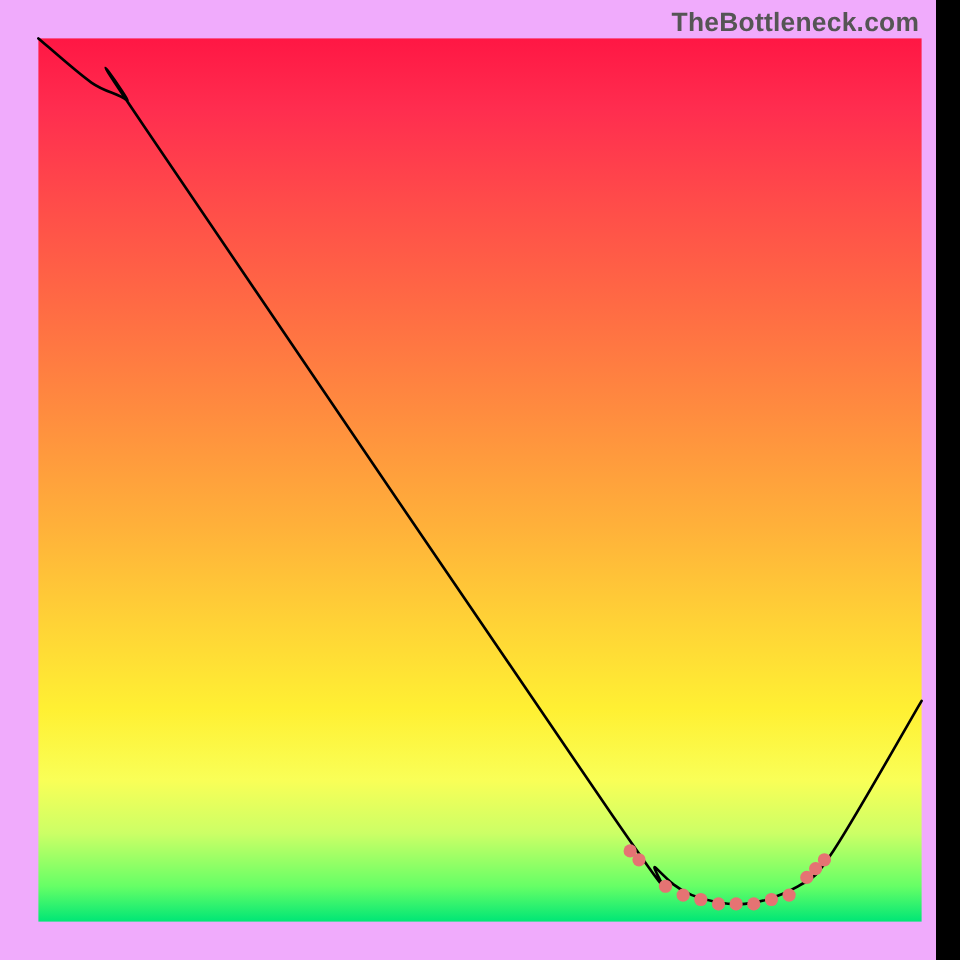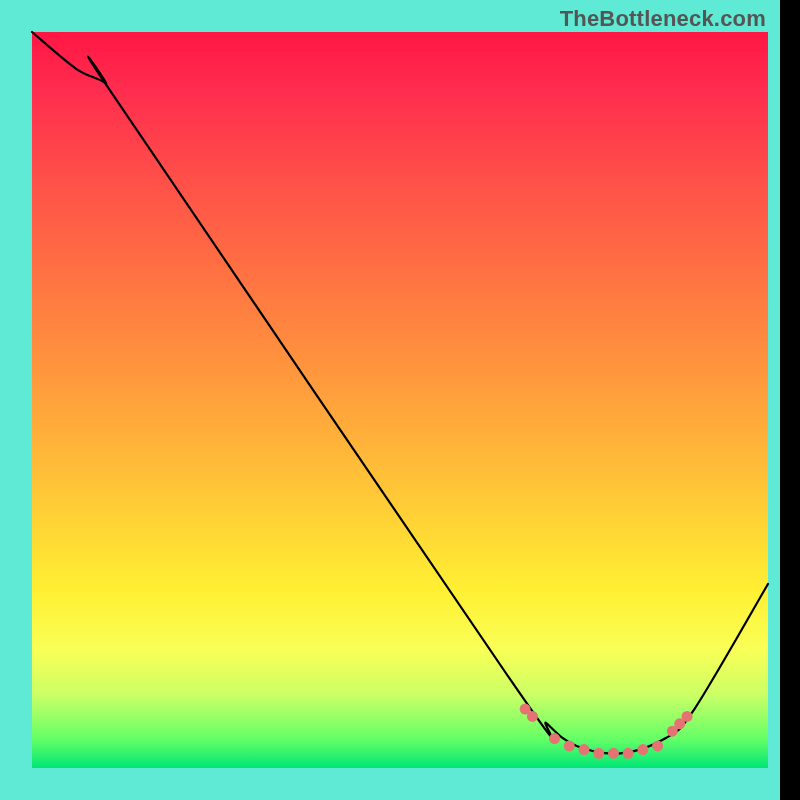--- a/index.html
+++ b/index.html
@@ -10,21 +10,21 @@
     background: #000;
     overflow: hidden;
     font-family: Arial, Helvetica, sans-serif;
   }
   .frame {
     position: absolute;
     left: 0;
     top: 0;
     width: 780px;
     height: 800px;
-    background: #5eead4;
+    background: #f0abfc;
   }
   .plot-area {
     position: absolute;
     left: 32px;
     top: 32px;
     width: 736px;
     height: 736px;
     
     background: linear-gradient(
       to bottom,

